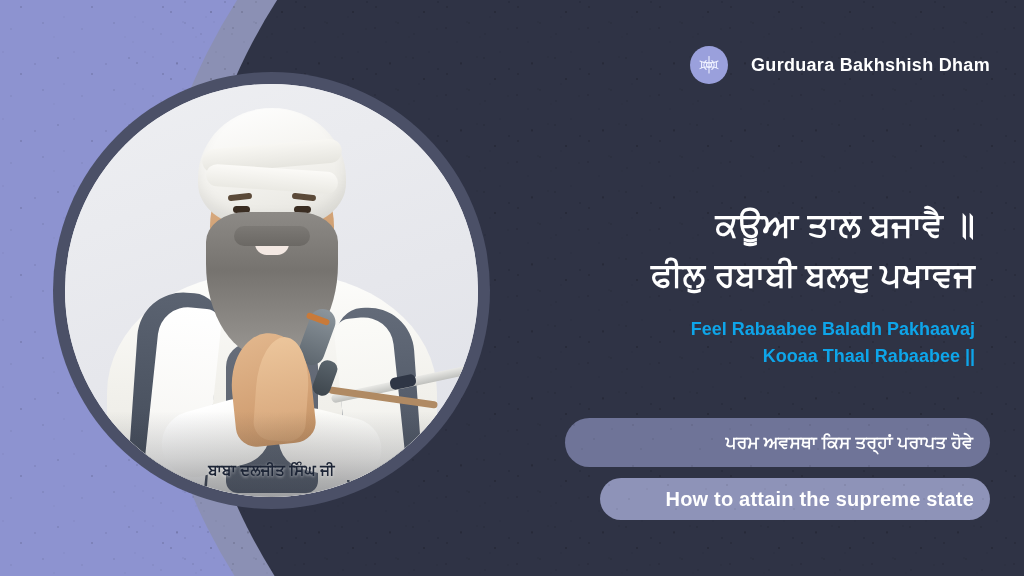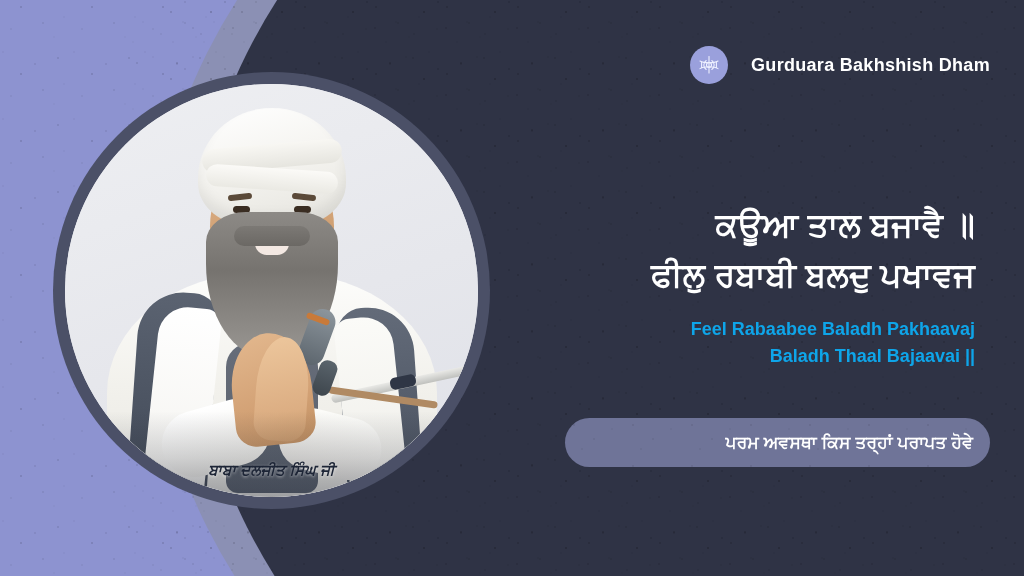--- a/index.html
+++ b/index.html
@@ -76,21 +76,20 @@
     background: #4b5067;
     padding: 12px;
   }
   .portrait-inner {
     position: relative;
     width: 100%;
     height: 100%;
     border-radius: 50%;
     overflow: hidden;
     background: #e9eaee;
-    font-style: italic;
   }
 
   
   .ph { position: absolute; }
 
   .ph-bg {
     inset: 0;
     background:
       linear-gradient(160deg, #eeeff2 0%, #e6e7ec 55%, #dfe1e8 100%);
   }
@@ -586,23 +585,27 @@
     <div class="brand-name">Gurduara Bakhshish Dham</div>
   </div>
 
   <div class="verse">
     <div class="verse-gurmukhi">
       <span class="line">ਕਊਆ ਤਾਲ ਬਜਾਵੈ ॥</span>
       <span class="line">ਫੀਲੁ ਰਬਾਬੀ ਬਲਦੁ ਪਖਾਵਜ</span>
     </div>
     <div class="verse-roman">
       <span class="line">Feel Rabaabee Baladh Pakhaavaj</span>
-      <span class="line">Baladh Thaal Bajaavai ||</span>
+      <span class="line">Kooaa Thaal Rabaabee ||</span>
     </div>
   </div>
 
   <div class="bar bar-question">
     <div class="bar-noise"></div>
     <span class="bar-text">ਪਰਮ ਅਵਸਥਾ ਕਿਸ ਤਰ੍ਹਾਂ ਪਰਾਪਤ ਹੋਵੇ</span>
   </div>
 
+  <div class="bar bar-answer">
+    <div class="bar-noise"></div>
+    <span class="bar-text">How to attain the supreme state</span>
+  </div>
 
 </div>
 
 </body></html>

